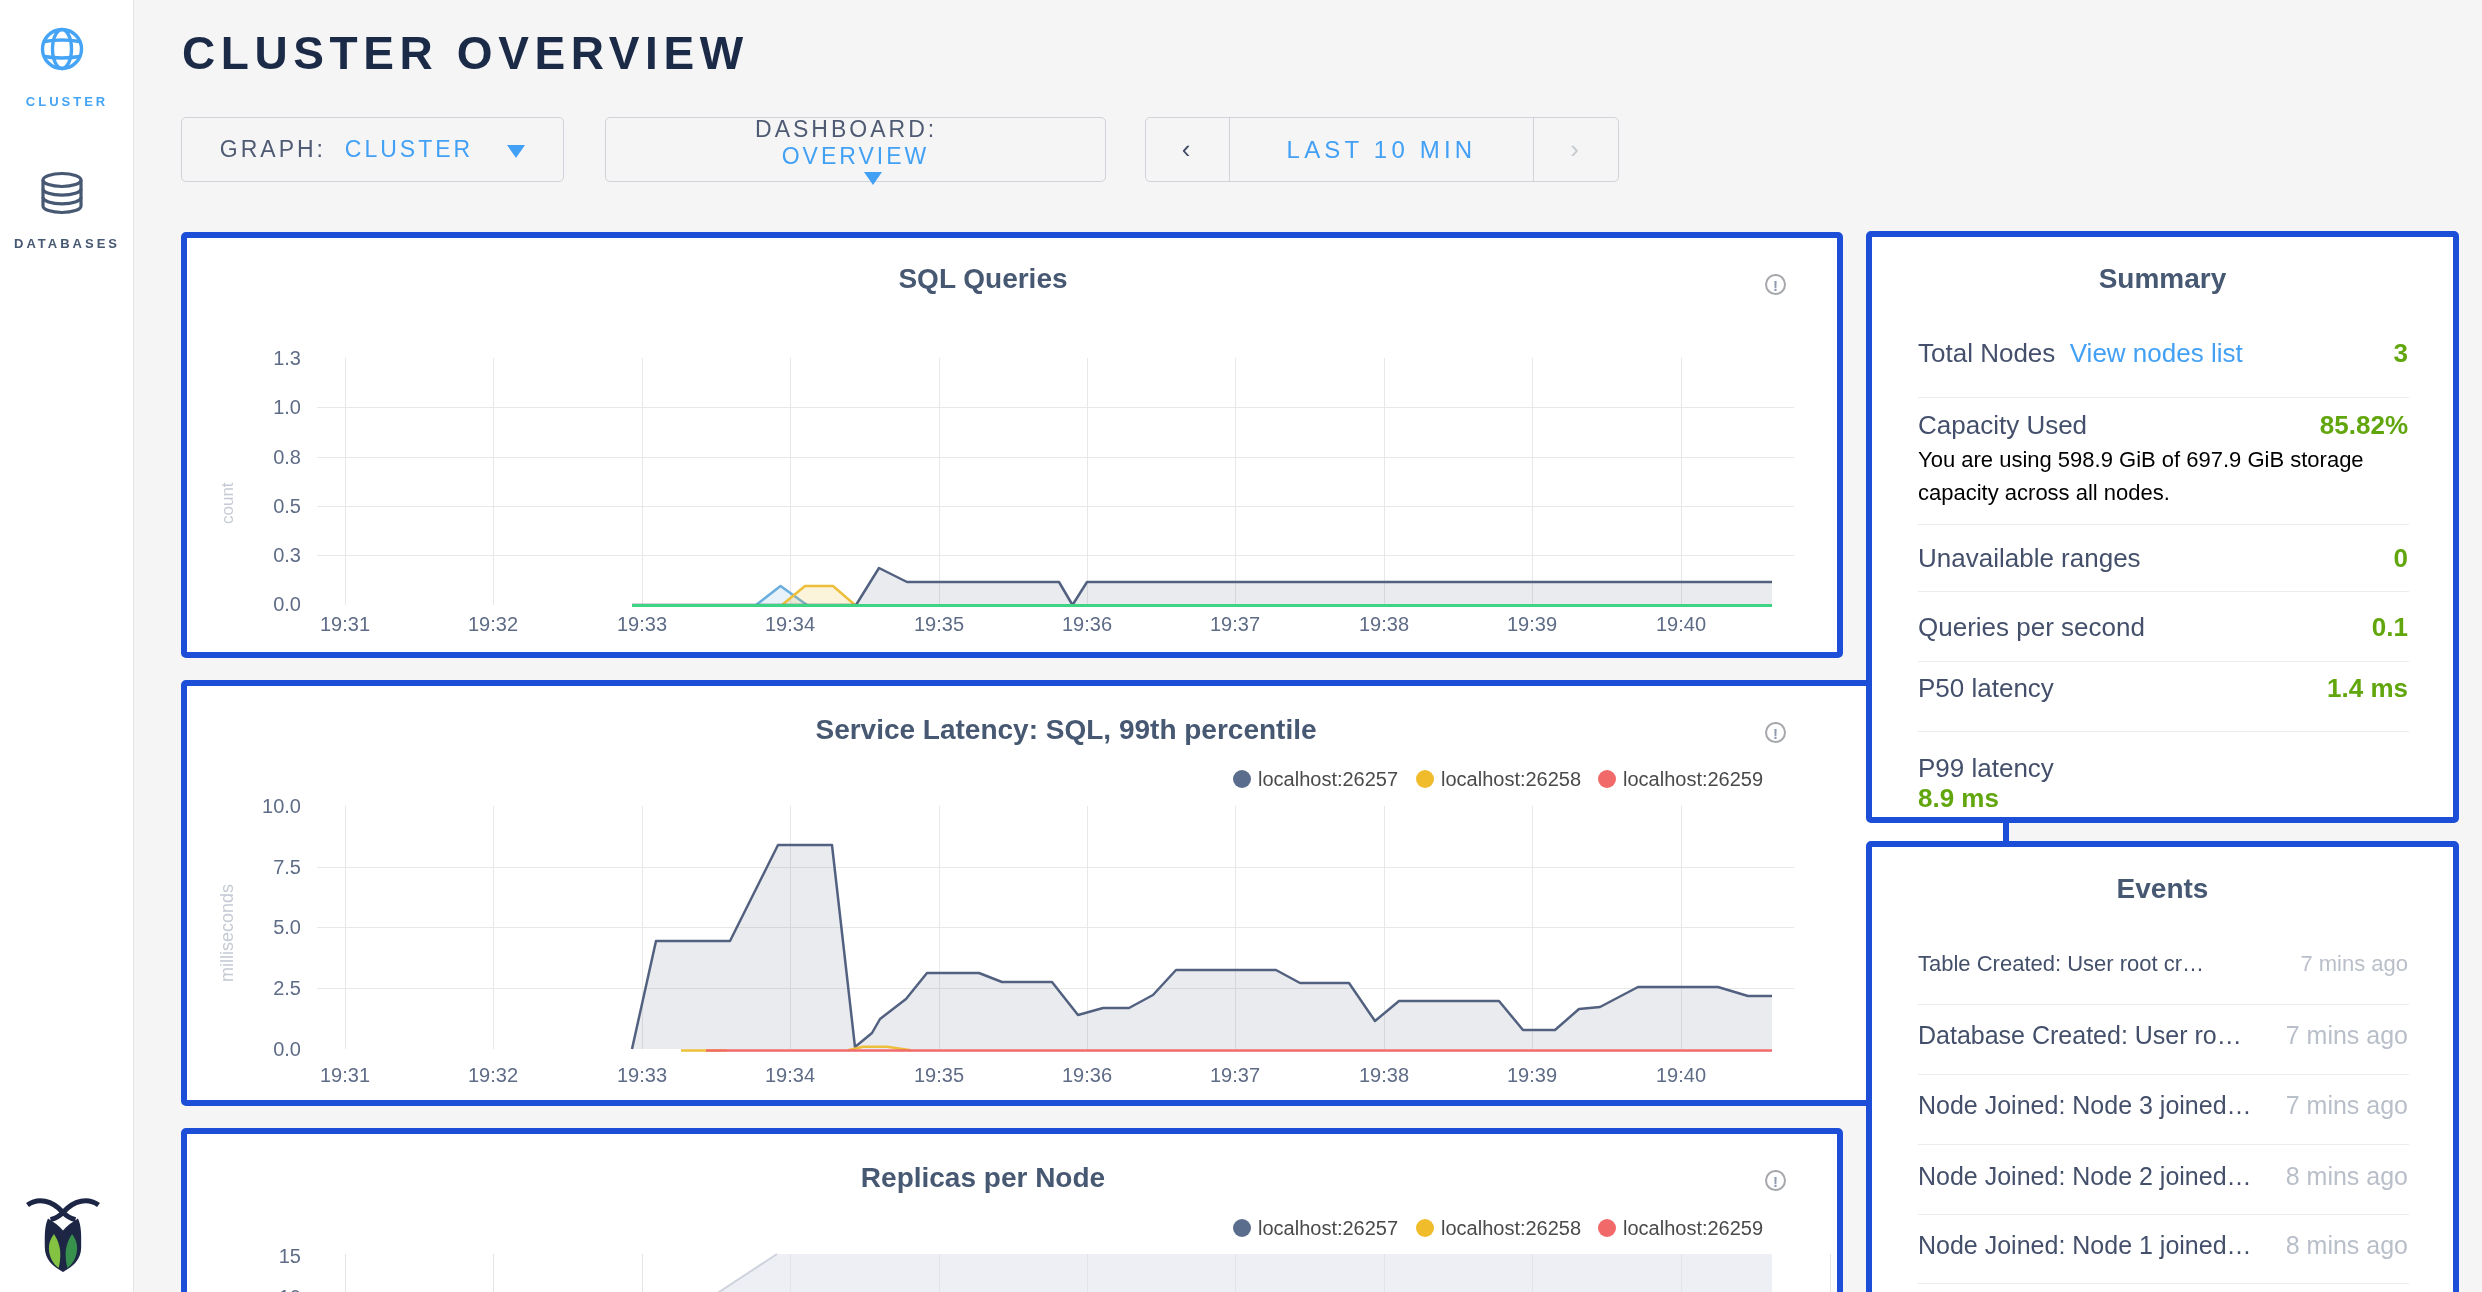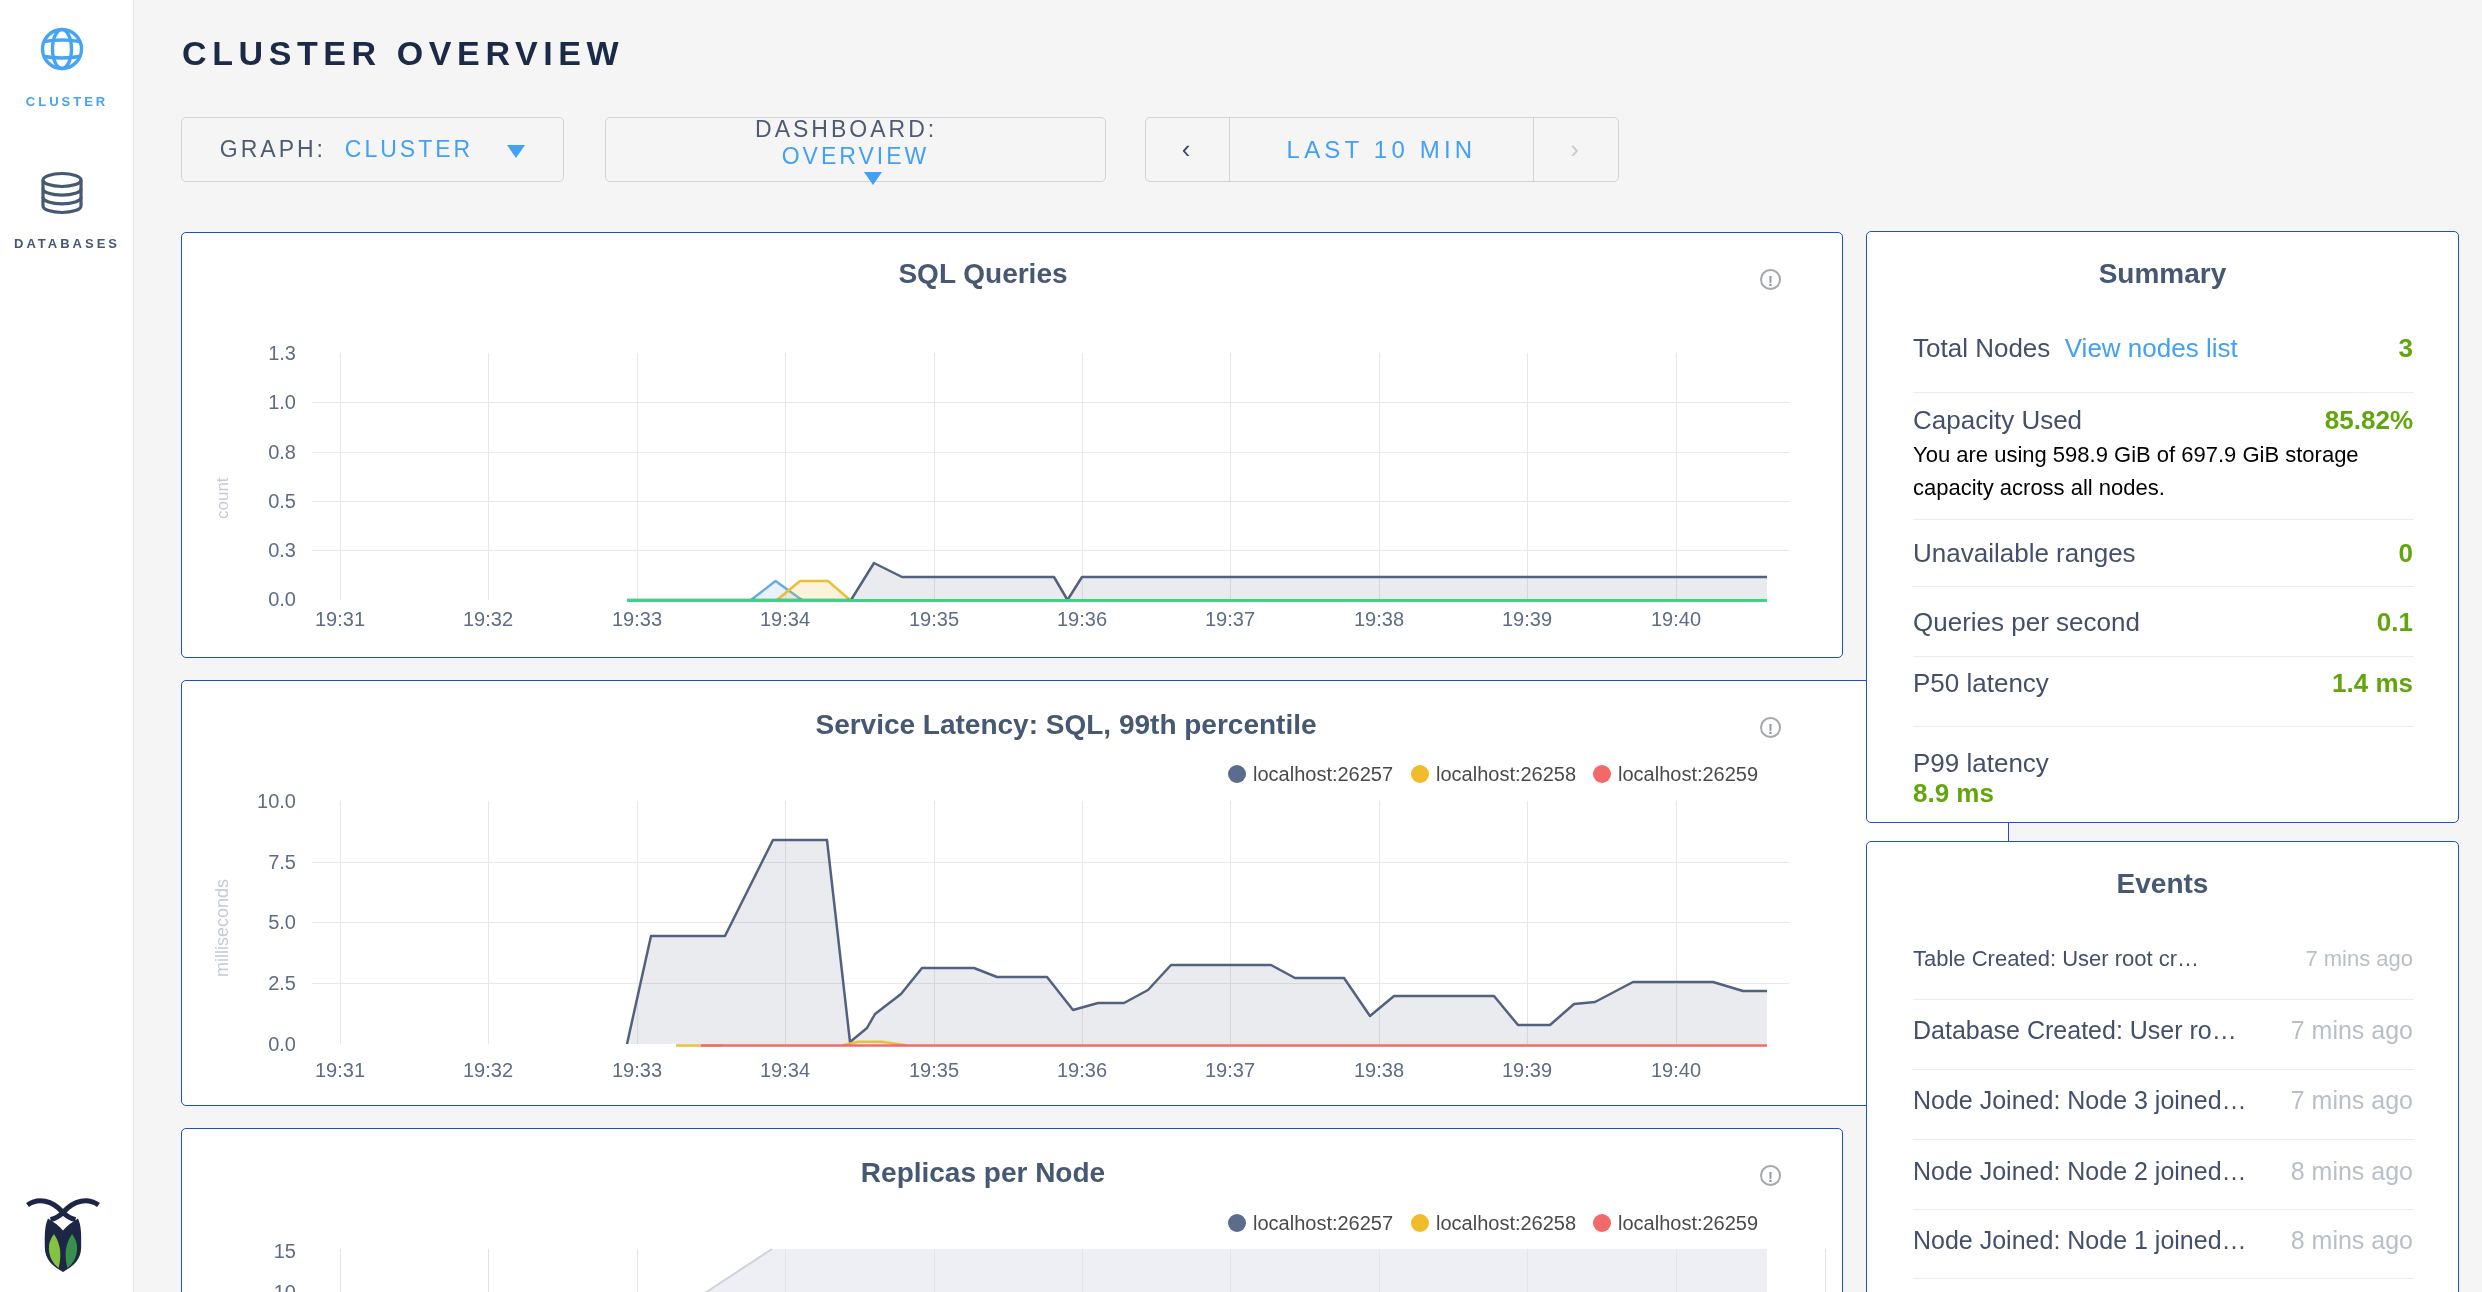--- a/index.html
+++ b/index.html
@@ -1,21 +1,21 @@
 <!DOCTYPE html>
 <html><head>
 <meta charset="utf-8">
 <style>
   * { margin:0; padding:0; box-sizing:border-box; }
   html,body { width:2482px; height:1292px; overflow:hidden; }
   body { font-family:"Liberation Sans", sans-serif; background:#f5f5f5; position:relative; }
   .sidebar { position:absolute; left:0; top:0; width:134px; height:1292px; background:#ffffff; border-right:1px solid #e5e5e7; }
   .nav-label { position:absolute; width:134px; text-align:center; font-size:13px; font-weight:bold; letter-spacing:3px; }
-  .card { position:absolute; background:#ffffff; border:1px solid #1d4ed8; border-radius:5px; }
-  h1 { position:absolute; left:182px; top:32px; font-size:34px; font-weight:bold; letter-spacing:5.6px; color:#1b2a47; line-height:42px; }
+  .card { position:absolute; background:#ffffff; border:6px solid #1d4ed8; border-radius:5px; }
+  h1 { position:absolute; left:182px; top:32px; font-size:46px; font-weight:bold; letter-spacing:5.6px; color:#1b2a47; line-height:42px; }
   .btn { position:absolute; top:117px; height:65px; border:1px solid #d0d4da; border-radius:5px; display:flex; align-items:center; justify-content:center; font-size:23px; font-weight:normal; letter-spacing:3px; color:#4e5b73; }
   .blue { color:#42a0f5; }
   .tri { display:inline-block; width:0; height:0; border-left:9px solid transparent; border-right:9px solid transparent; border-top:13px solid #42a0f5; margin-left:34px; position:relative; top:2px; }
   .chart-title { position:absolute; width:100%; text-align:center; font-size:28px; font-weight:bold; color:#475872; line-height:32px; }
   .info { position:absolute; width:21px; height:21px; border:2px solid #a5a7ab; border-radius:50%; color:#8e9aae; font-size:15px; text-align:center; line-height:19px; font-weight:bold; }
   .srow { position:absolute; left:46px; right:45px; display:flex; justify-content:space-between; align-items:baseline; font-size:26px; color:#44506b; line-height:30px; white-space:nowrap; }
   .etxt { display:inline-block; max-width:336px; overflow:hidden; }
   .srow .val { color:#62a60e; font-weight:bold; }
   .sdiv { position:absolute; left:46px; right:44px; height:1px; background:#eaecef; }
   .gray { color:#b9bfc9; }

